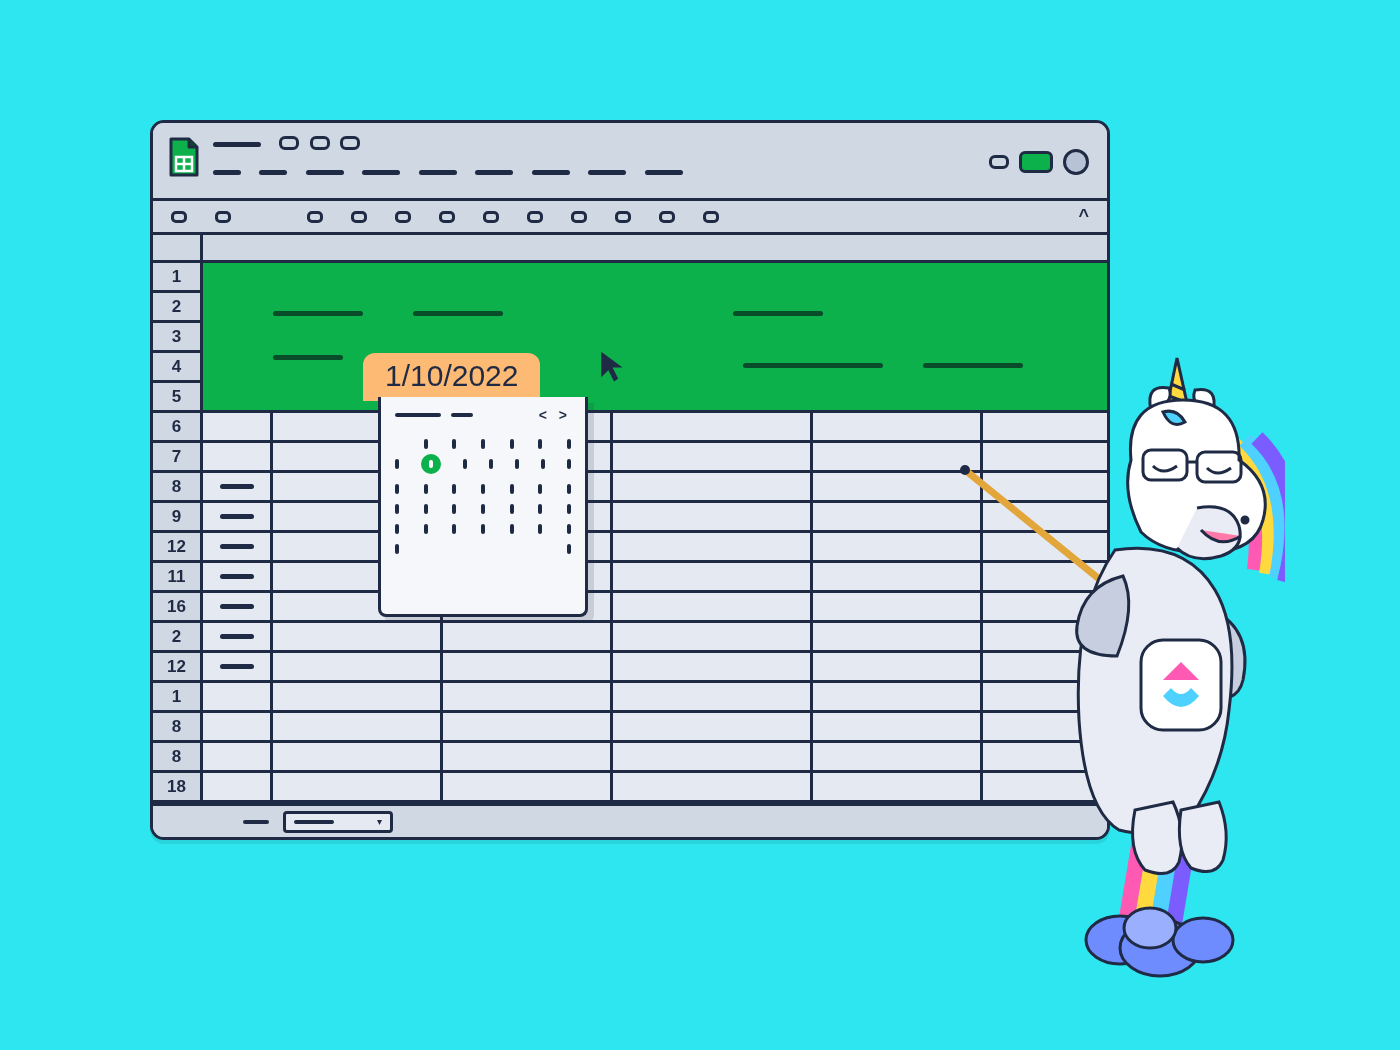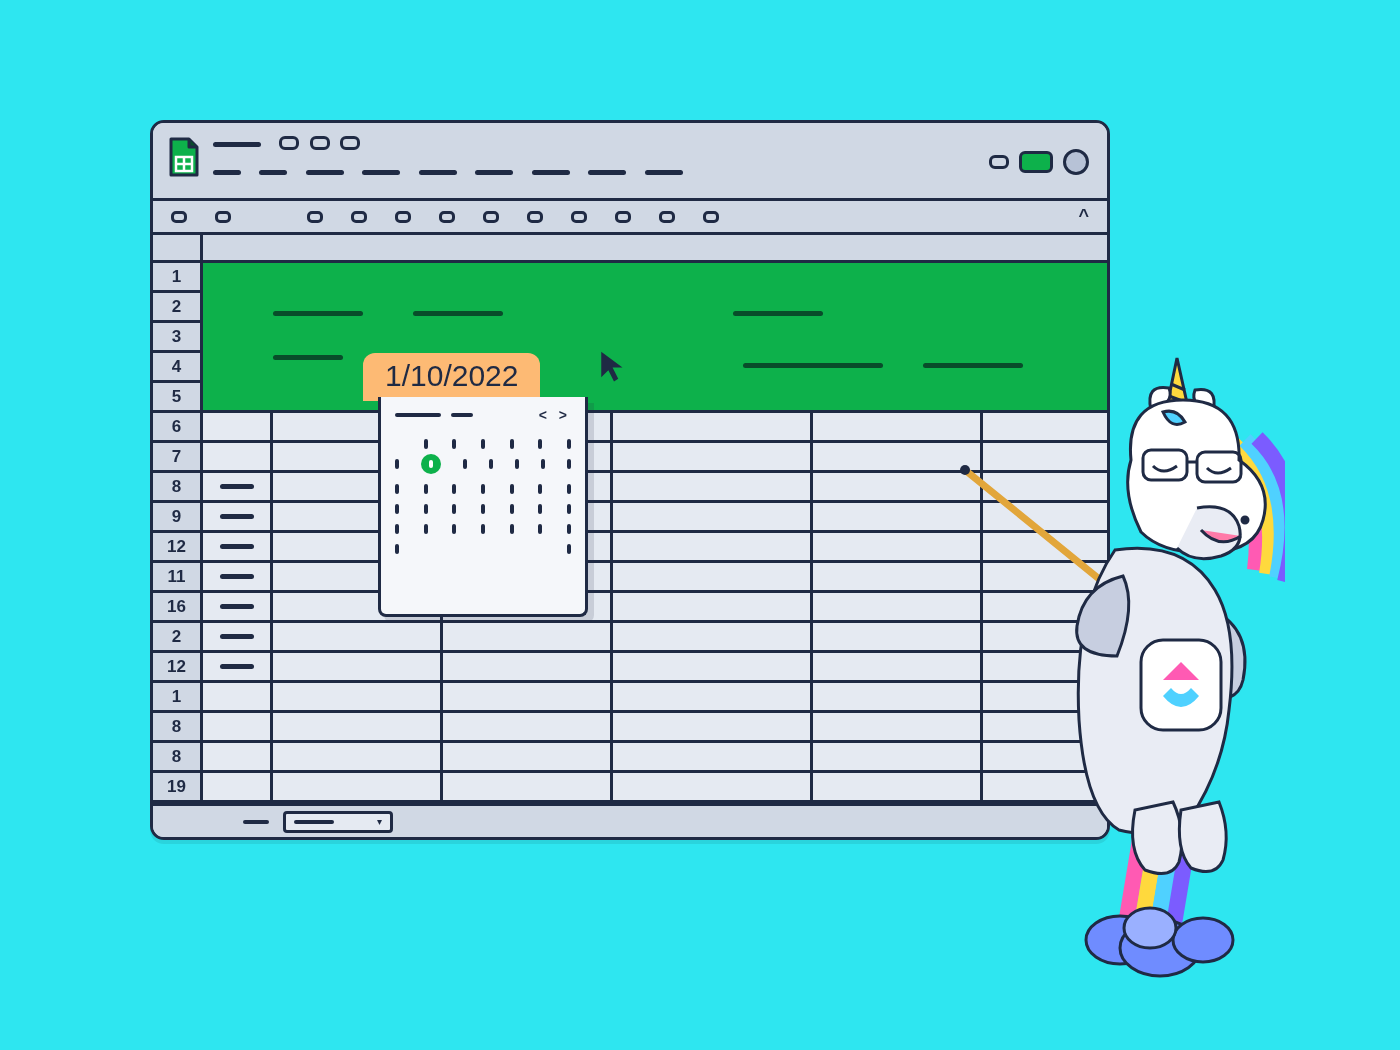--- a/index.html
+++ b/index.html
@@ -193,21 +193,21 @@
       <div class="rowh">8</div>
       <div class="rowh">9</div>
       <div class="rowh">12</div>
       <div class="rowh">11</div>
       <div class="rowh">16</div>
       <div class="rowh">2</div>
       <div class="rowh">12</div>
       <div class="rowh">1</div>
       <div class="rowh">8</div>
       <div class="rowh">8</div>
-      <div class="rowh">19</div>
+      <div class="rowh">18</div>
     </div>
 
     <div class="cells">
       <div class="greenband">
         <div class="gb-line" style="left:70px; top:48px; width:90px"></div>
         <div class="gb-line" style="left:210px; top:48px; width:90px"></div>
         <div class="gb-line" style="left:530px; top:48px; width:90px"></div>
         <div class="gb-line" style="left:70px; top:92px; width:70px"></div>
         <div class="gb-line" style="left:540px; top:100px; width:140px"></div>
         <div class="gb-line" style="left:720px; top:100px; width:100px"></div>

